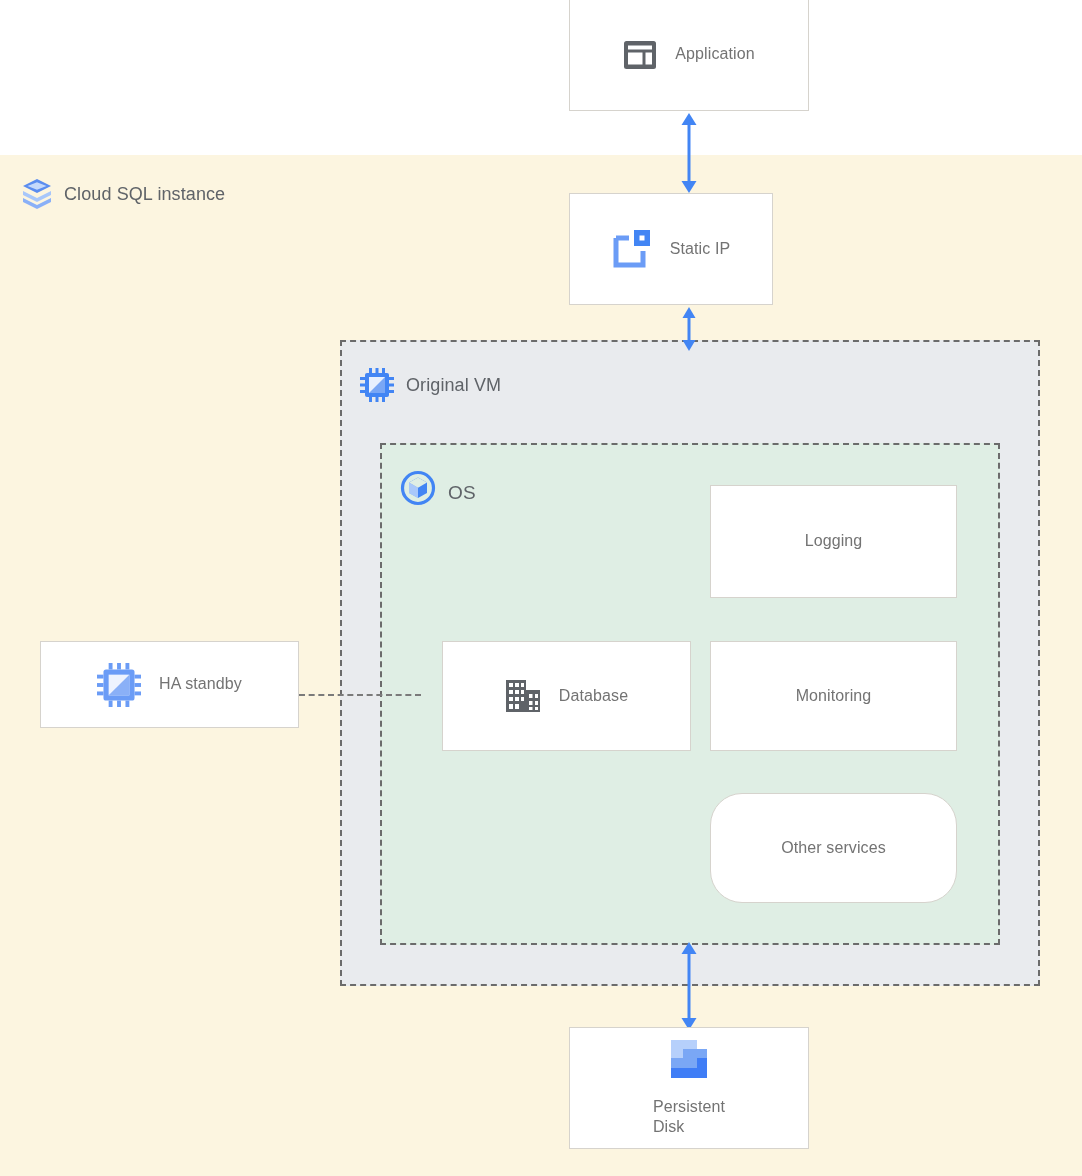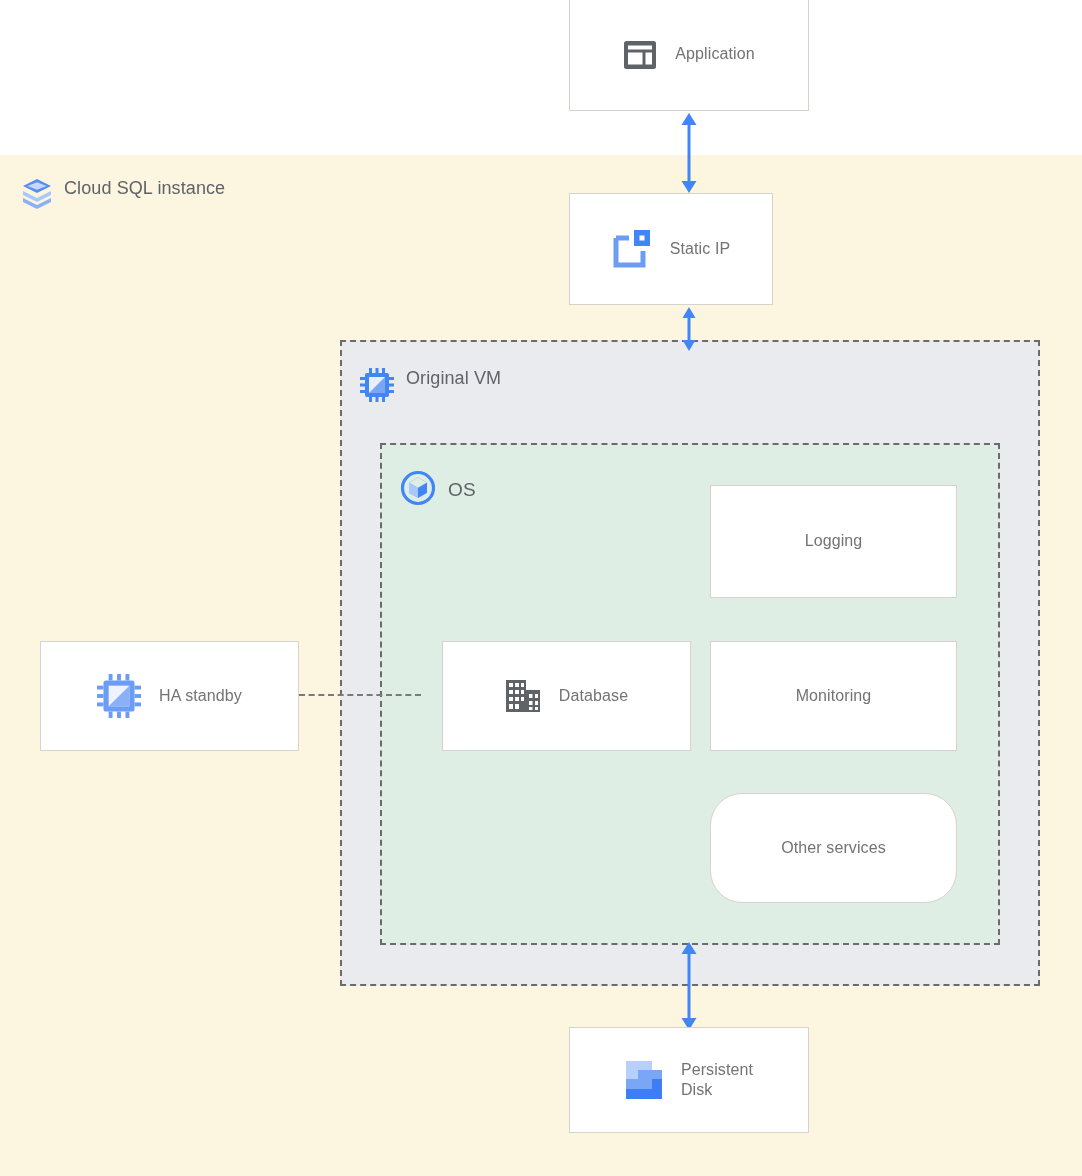--- a/index.html
+++ b/index.html
@@ -46,21 +46,21 @@
     height: 502px;
     background: #dfeee4;
     border: 2px dashed #6b6b6b;
     box-sizing: border-box;
   }
 
   
   .region-label {
     position: absolute;
     display: flex;
-    align-items: flex-start;
+    align-items: center;
     gap: 12px;
   }
   .region-label .rl-text {
     font-size: 18px;
     color: #5f6368;
     white-space: nowrap;
     letter-spacing: 0.1px;
   }
   .label-cloudsql { left: 22px; top: 178px; }
   .label-vm       { left: 360px; top: 368px; }
@@ -80,26 +80,26 @@
   }
   .node .node-text {
     font-size: 16px;
     color: #737373;
     letter-spacing: 0.1px;
     line-height: 1.28;
   }
 
   #node-application    { left: 569px; top: -2px;   width: 240px; height: 113px; }
   #node-static-ip      { left: 569px; top: 193px;  width: 204px; height: 112px; }
-  #node-ha-standby     { left: 40px;  top: 641px;  width: 259px; height: 110px; }
+  #node-ha-standby     { left: 40px;  top: 641px;  width: 259px; height: 87px; }
   #node-database       { left: 442px; top: 641px;  width: 249px; height: 110px; }
   #node-logging        { left: 710px; top: 485px;  width: 247px; height: 113px; }
   #node-monitoring     { left: 710px; top: 641px;  width: 247px; height: 110px; }
   #node-other-services { left: 710px; top: 793px;  width: 247px; height: 110px; border-radius: 32px; }
-  #node-persistent-disk{ left: 569px; top: 1027px; width: 240px; height: 106px; }
+  #node-persistent-disk{ left: 569px; top: 1027px; width: 240px; height: 122px; flex-direction: column; }
 
   #node-persistent-disk .node-text { text-align: left; }
 
   
   .icon {
     display: inline-block;
     flex: 0 0 auto;
     line-height: 0;
   }
 

